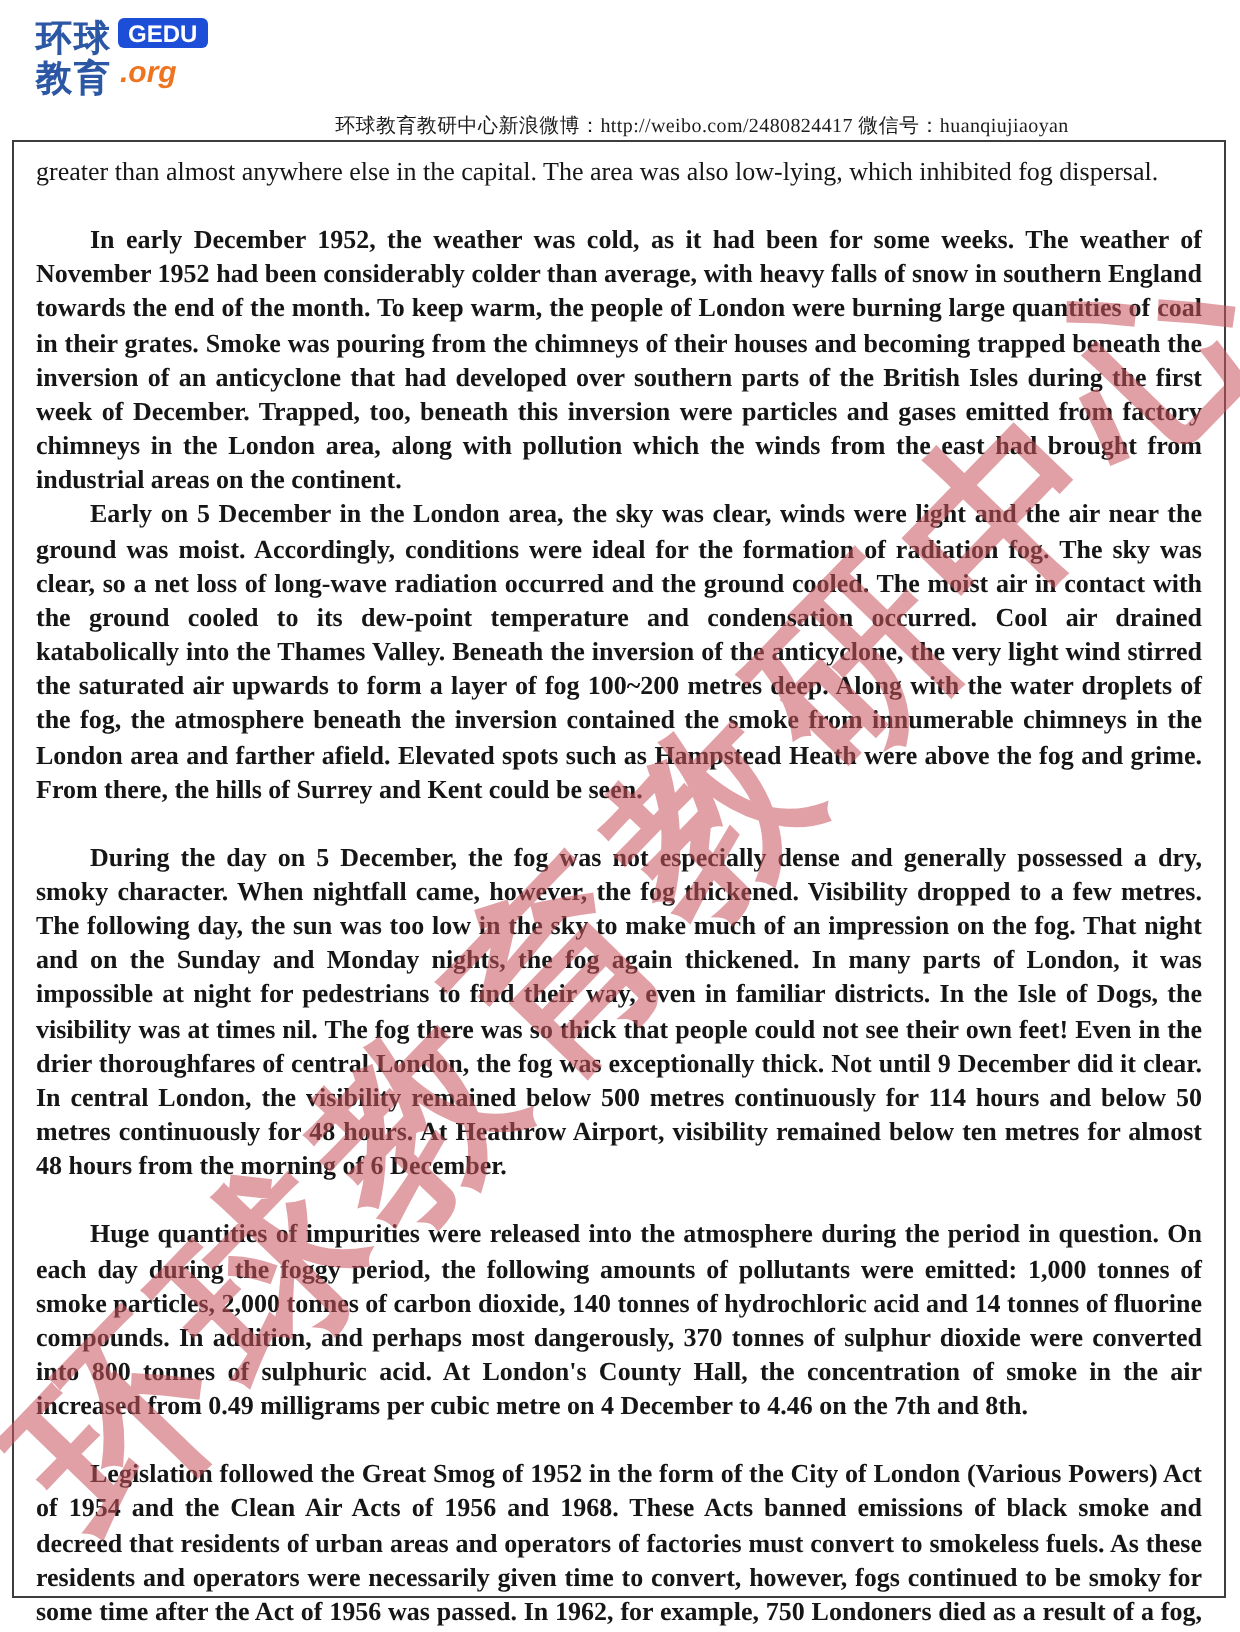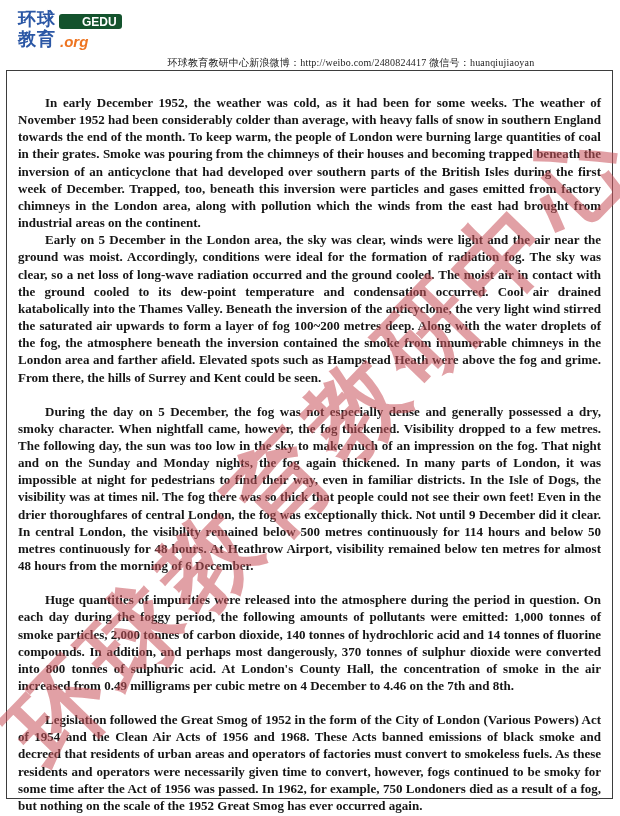--- a/index.html
+++ b/index.html
@@ -9,36 +9,36 @@
     position: relative;
     overflow: hidden;
     font-family: "Liberation Serif", serif;
   }
 
   
   .logo {
     position: absolute; left: 18px; top: 9px;
     line-height: 1;
   }
-  .logo-row { display: flex; align-items: flex-end; gap: 3px; }
+  .logo-row { display: flex; align-items: flex-start; gap: 3px; }
   .logo-cn {
     font-family: "Liberation Sans", sans-serif;
     font-weight: bold;
     color: #2b57a5;
     font-size: 18px;
     letter-spacing: 1px;
     line-height: 20px;
   }
   .gedu-box {
     font-family: "Liberation Sans", sans-serif;
     font-weight: bold;
-    background: #14532d;
+    background: #1d4ed8;
     color: #ffffff;
     font-size: 12px;
-    padding: 2px 5px 1px 23px;
+    padding: 2px 5px 1px 5px;
     border-radius: 3px;
   }
   .org-text {
     font-family: "Liberation Sans", sans-serif;
     font-weight: bold;
     color: #ee7420;
     font-size: 15px;
     margin-left: 1px;
     font-style: italic;
   }
@@ -101,20 +101,21 @@
       </div>
       <div class="logo-row">
         <span class="logo-cn">教育</span>
         <span class="org-text">.org</span>
       </div>
     </div>
     <div class="info-line">环球教育教研中心新浪微博：http://weibo.com/2480824417 微信号：huanqiujiaoyan</div>
   </header>
 
   <main class="content-box">
+    <p class="noindent">greater than almost anywhere else in the capital. The area was also low-lying, which inhibited fog dispersal.</p>
     <p class="indent gap">In early December 1952, the weather was cold, as it had been for some weeks. The weather of November 1952 had been considerably colder than average, with heavy falls of snow in southern England towards the end of the month. To keep warm, the people of London were burning large quantities of coal in their grates. Smoke was pouring from the chimneys of their houses and becoming trapped beneath the inversion of an anticyclone that had developed over southern parts of the British Isles during the first week of December. Trapped, too, beneath this inversion were particles and gases emitted from factory chimneys in the London area, along with pollution which the winds from the east had brought from industrial areas on the continent.</p>
     <p class="indent">Early on 5 December in the London area, the sky was clear, winds were light and the air near the ground was moist. Accordingly, conditions were ideal for the formation of radiation fog. The sky was clear, so a net loss of long-wave radiation occurred and the ground cooled. The moist air in contact with the ground cooled to its dew-point temperature and condensation occurred. Cool air drained katabolically into the Thames Valley. Beneath the inversion of the anticyclone, the very light wind stirred the saturated air upwards to form a layer of fog 100~200 metres deep. Along with the water droplets of the fog, the atmosphere beneath the inversion contained the smoke from innumerable chimneys in the London area and farther afield. Elevated spots such as Hampstead Heath were above the fog and grime. From there, the hills of Surrey and Kent could be seen.</p>
     <p class="indent gap">During the day on 5 December, the fog was not especially dense and generally possessed a dry, smoky character. When nightfall came, however, the fog thickened. Visibility dropped to a few metres. The following day, the sun was too low in the sky to make much of an impression on the fog. That night and on the Sunday and Monday nights, the fog again thickened. In many parts of London, it was impossible at night for pedestrians to find their way, even in familiar districts. In the Isle of Dogs, the visibility was at times nil. The fog there was so thick that people could not see their own feet! Even in the drier thoroughfares of central London, the fog was exceptionally thick. Not until 9 December did it clear. In central London, the visibility remained below 500 metres continuously for 114 hours and below 50 metres continuously for 48 hours. At Heathrow Airport, visibility remained below ten metres for almost 48 hours from the morning of 6 December.</p>
     <p class="indent gap">Huge quantities of impurities were released into the atmosphere during the period in question. On each day during the foggy period, the following amounts of pollutants were emitted: 1,000 tonnes of smoke particles, 2,000 tonnes of carbon dioxide, 140 tonnes of hydrochloric acid and 14 tonnes of fluorine compounds. In addition, and perhaps most dangerously, 370 tonnes of sulphur dioxide were converted into 800 tonnes of sulphuric acid. At London's County Hall, the concentration of smoke in the air increased from 0.49 milligrams per cubic metre on 4 December to 4.46 on the 7th and 8th.</p>
     <p class="indent gap">Legislation followed the Great Smog of 1952 in the form of the City of London (Various Powers) Act of 1954 and the Clean Air Acts of 1956 and 1968. These Acts banned emissions of black smoke and decreed that residents of urban areas and operators of factories must convert to smokeless fuels. As these residents and operators were necessarily given time to convert, however, fogs continued to be smoky for some time after the Act of 1956 was passed. In 1962, for example, 750 Londoners died as a result of a fog, but nothing on the scale of the 1952 Great Smog has ever occurred again.</p>
   </main>
 
   <div class="watermark">环球教育教研中心</div>
 
 </div>

